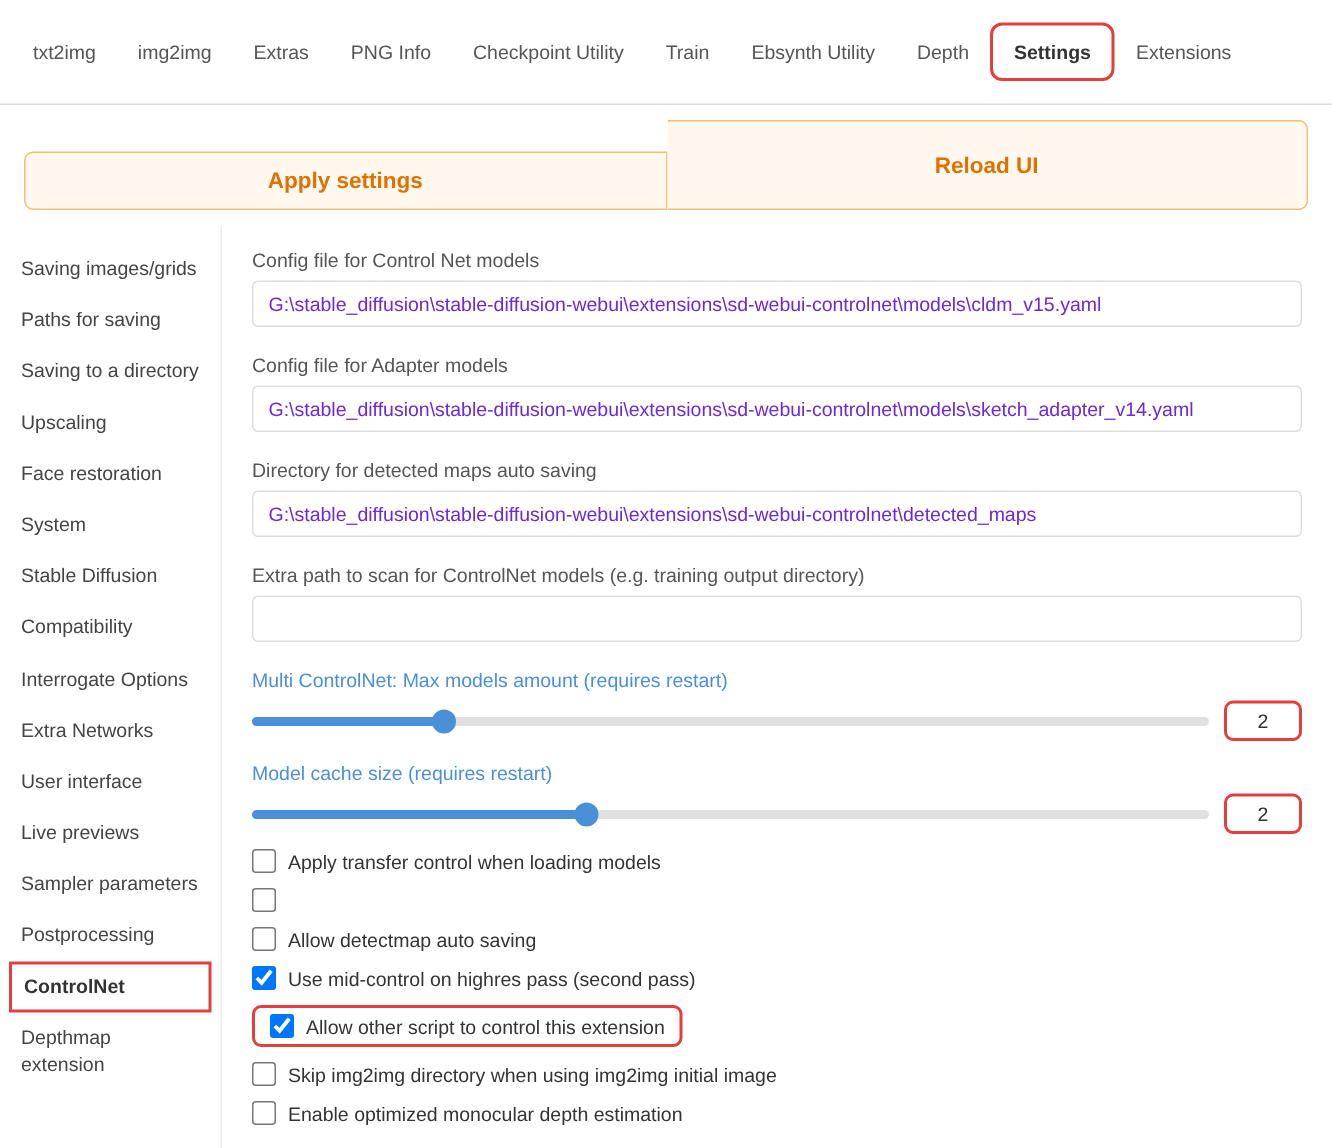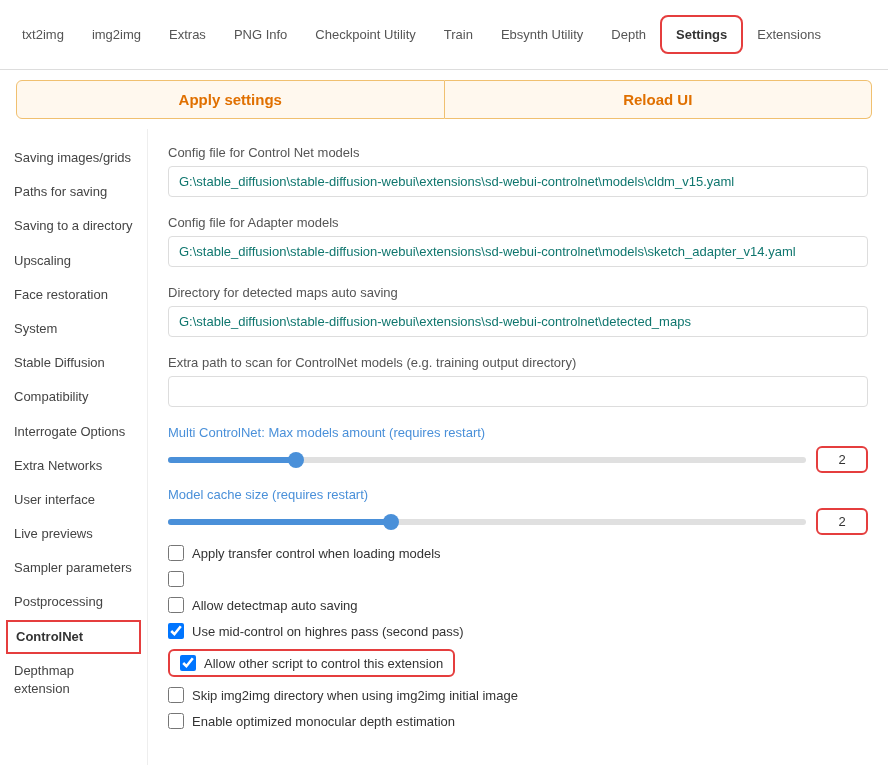--- a/index.html
+++ b/index.html
@@ -37,21 +37,21 @@
     .action-btn {
       flex: 1;
       padding: 10px;
       font-size: 15px;
       font-weight: bold;
       border: 1px solid #f0c070;
       background: #fff8ee;
       cursor: pointer;
       color: #e07000;
     }
-    .action-btn:first-child { border-radius: 6px 0 0 6px; }
+    .action-btn:first-child { border-radius: 6px 0 0 6px; margin-top: 21px; }
     .action-btn:last-child { border-radius: 0 6px 6px 0; border-left: none; }
 
     
     .main-layout {
       display: flex;
       min-height: 680px;
     }
 
     
     .sidebar {
@@ -90,21 +90,21 @@
       margin-top: 14px;
     }
     .section-label:first-child { margin-top: 0; }
 
     .text-input {
       width: 100%;
       padding: 7px 10px;
       border: 1px solid #ddd;
       border-radius: 4px;
       font-size: 13px;
-      color: #0f766e;
+      color: #6d28d9;
       margin-bottom: 4px;
     }
 
     .slider-row {
       display: flex;
       align-items: center;
       margin-top: 6px;
       margin-bottom: 4px;
       gap: 10px;
     }

